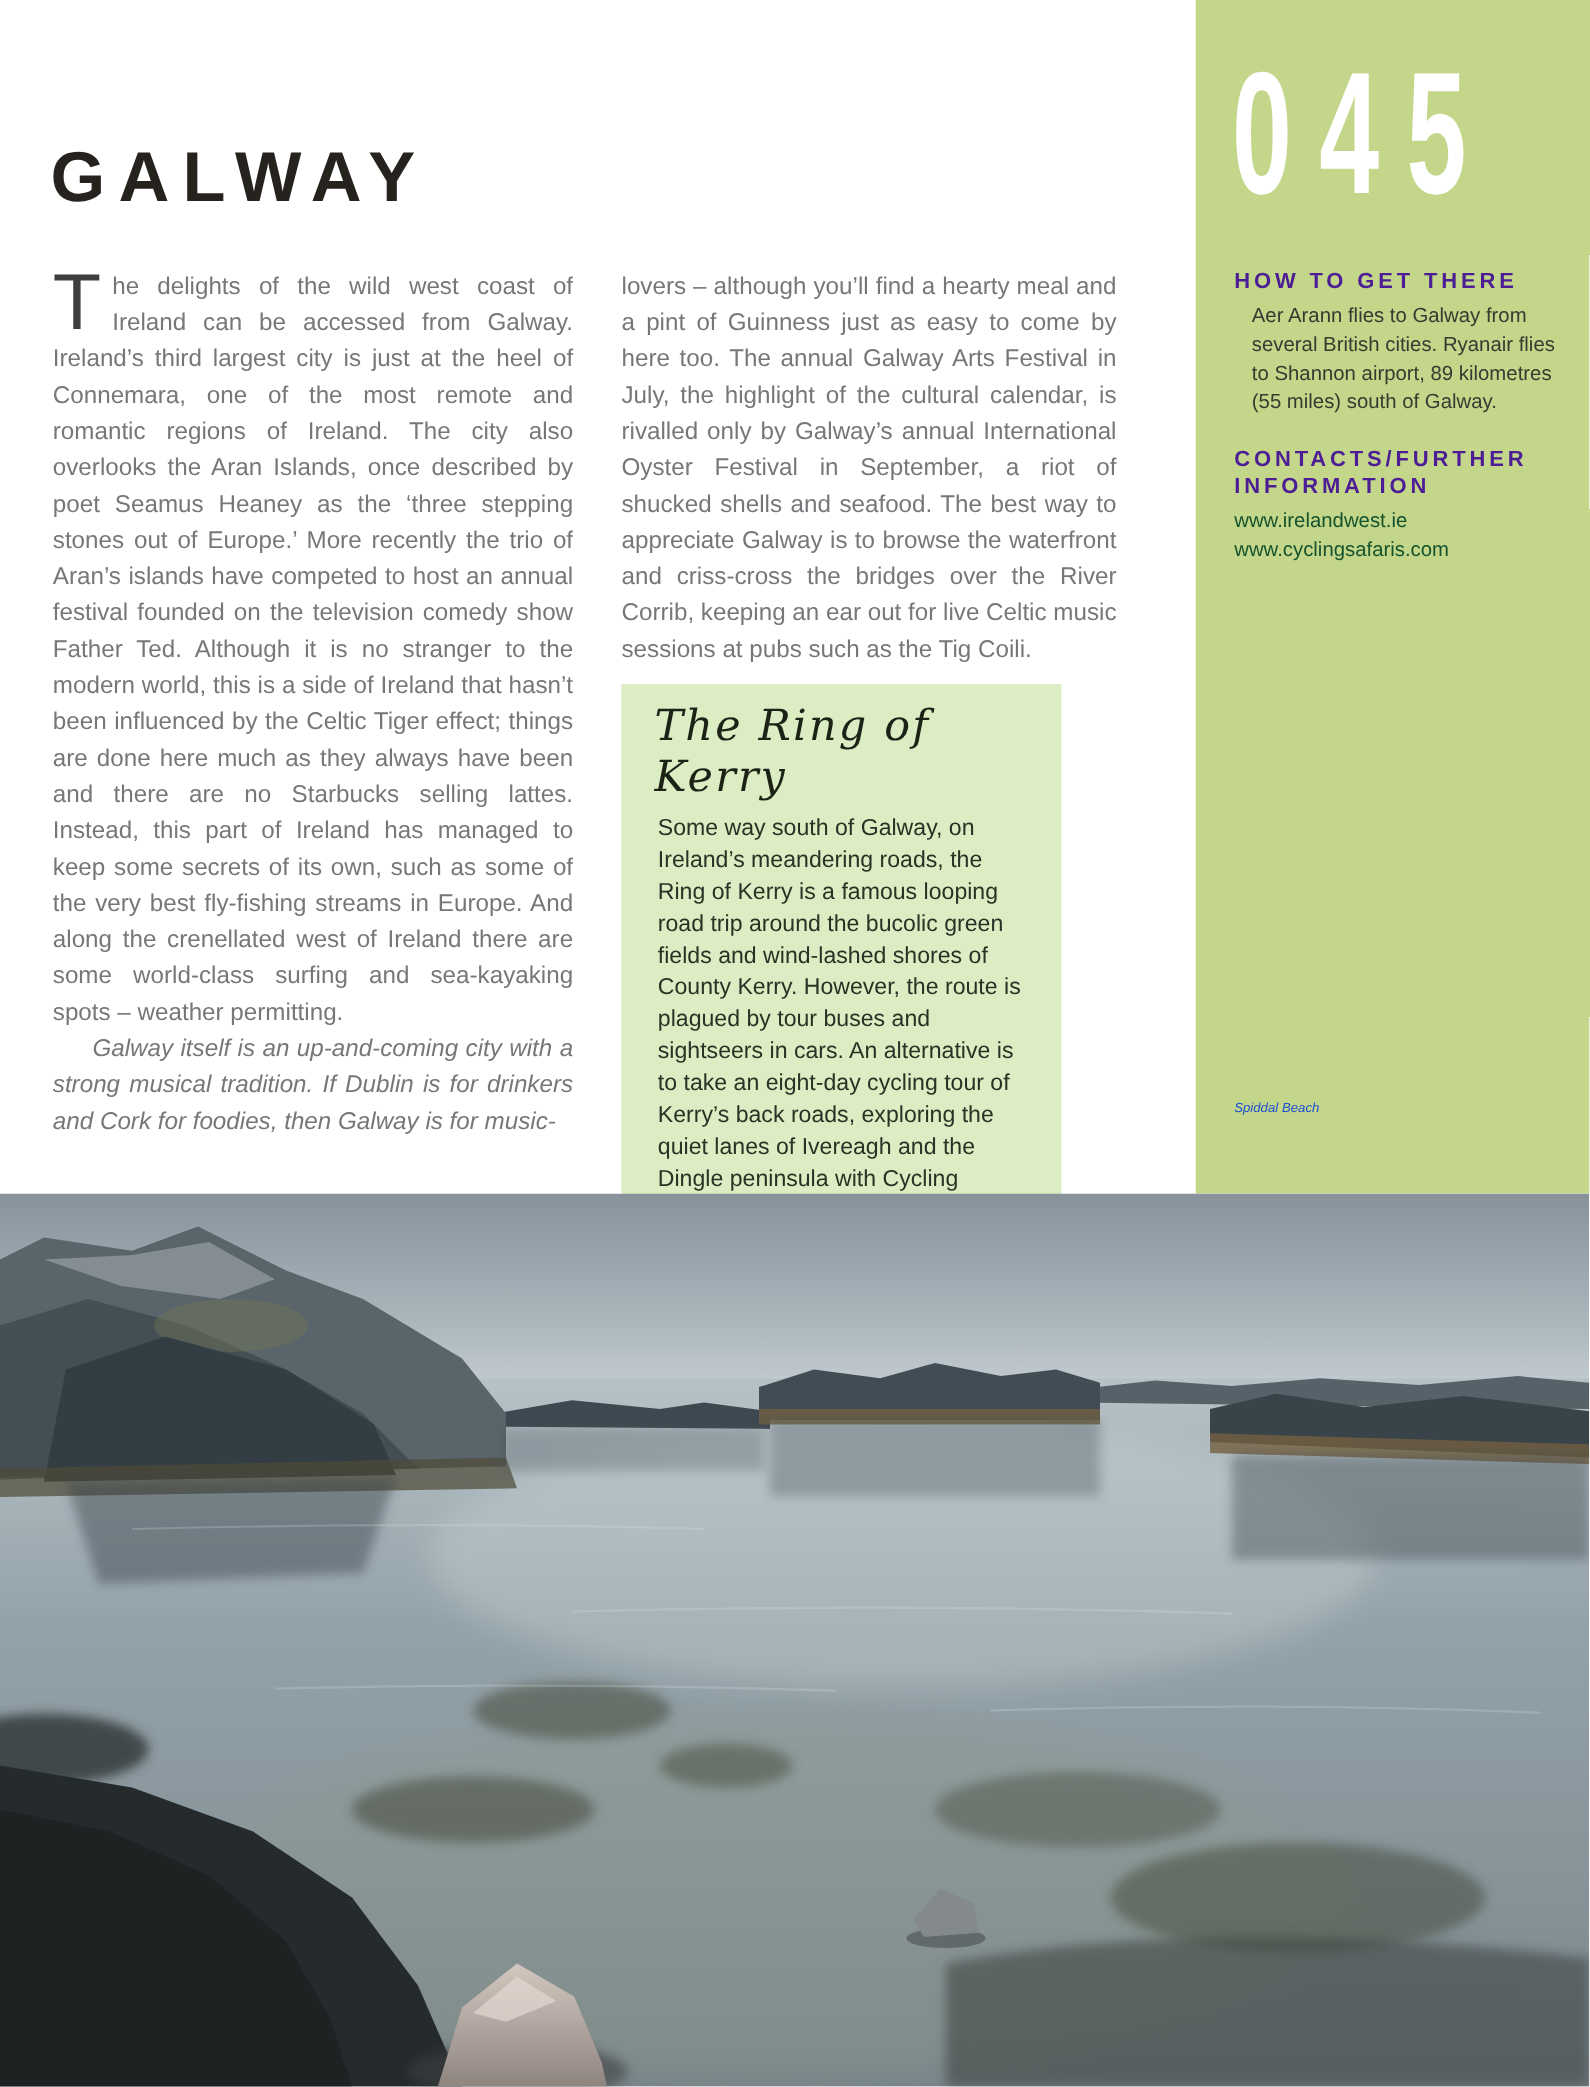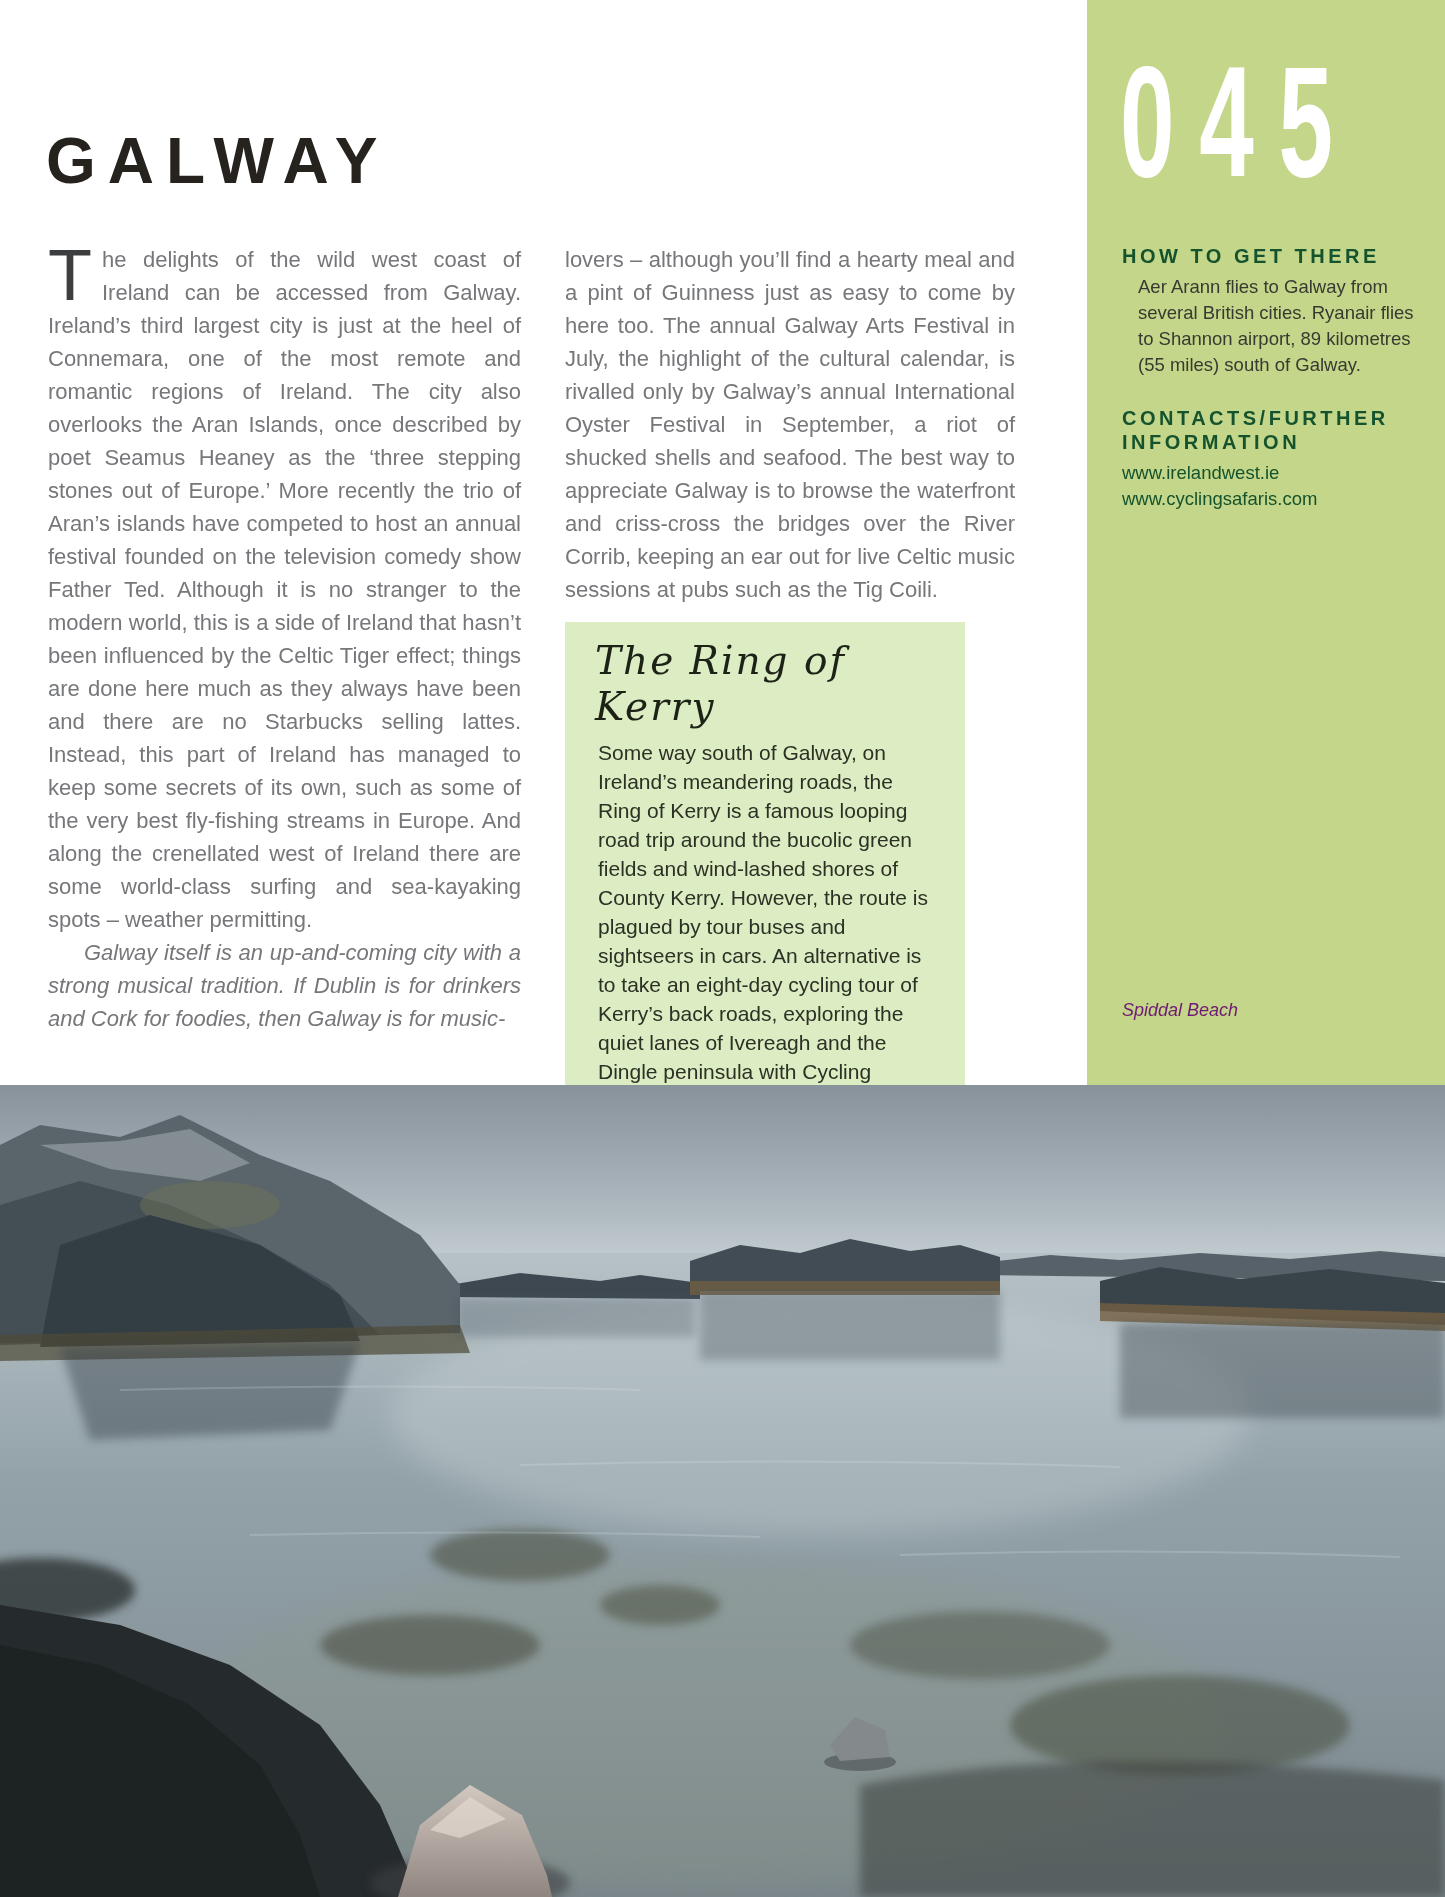--- a/index.html
+++ b/index.html
@@ -101,41 +101,41 @@
     position: absolute;
     left: 35px;
     top: 244px;
     width: 292px;
   }
   .side-heading {
     font-size: 20px;
     line-height: 24px;
     font-weight: 700;
     letter-spacing: 3.5px;
-    color: #14532d;
+    color: #4c1d95;
     margin: 0 0 6px 0;
   }
   .side-body {
     font-size: 18.5px;
     line-height: 26px;
     color: #383a31;
     margin: 0 0 28px 16px;
   }
   .side-link {
     font-size: 18.5px;
     line-height: 26px;
     color: #14532d;
   }
   .photo-caption {
     position: absolute;
     left: 35px;
     top: 1000px;
     font-style: italic;
-    font-size: 18px;
-    color: #701a75;
+    font-size: 12px;
+    color: #1d4ed8;
   }
 
   
   .photo {
     position: absolute;
     left: 0;
     top: 1085px;
     width: 1445px;
     height: 812px;
   }

